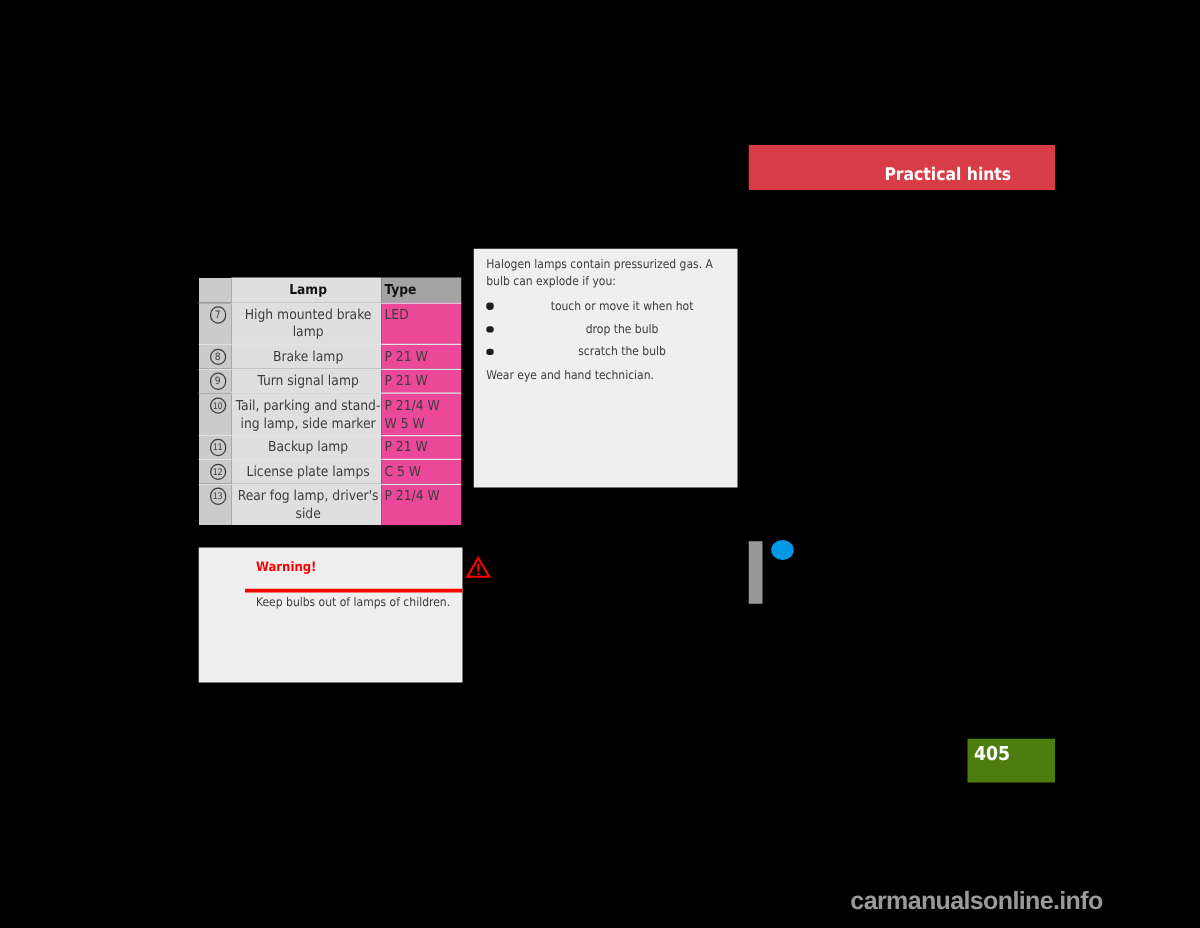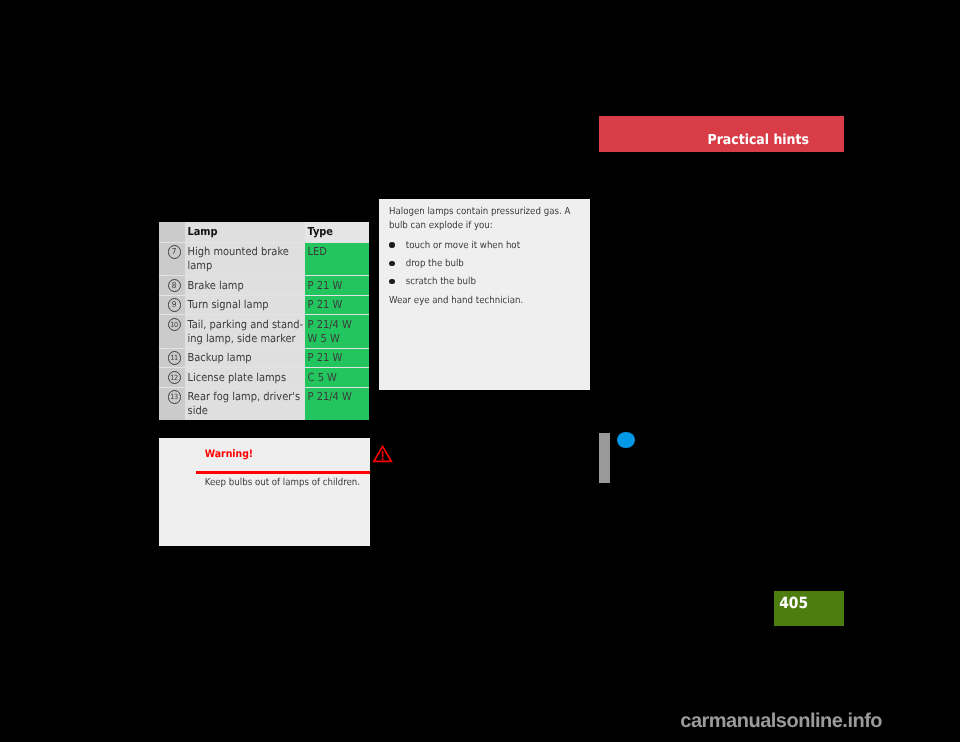--- a/index.html
+++ b/index.html
@@ -38,44 +38,44 @@
     font-size:11px;
     color:#3c3c3c;
   }
   .lamp-table td{
     padding:0;vertical-align:top;box-sizing:border-box;
     border-top:1px solid #e3e3e3;
     line-height:14px;
   }
   .lamp-table tr:first-child td{border-top:none;}
   .c-num{width:26.2px;background:#cbcbcb;position:relative;padding:0 !important;}
-  .c-lamp{width:120.3px;background:#dfdfdf;padding:2.3px 0 2.2px 2.3px !important;white-space:nowrap;}
-  .c-type{width:63.5px;background:#22c55e;padding:2.3px 0 2.2px 2.1px !important;white-space:nowrap;}
+  .c-lamp{width:120.3px;background:#dfdfdf;padding:2.3px 0 2.2px 2.3px !important;white-space:nowrap;text-align:center;}
+  .c-type{width:63.5px;background:#ec4899;padding:2.3px 0 2.2px 2.1px !important;white-space:nowrap;}
   .hdr td{padding-top:2.6px !important;padding-bottom:3.2px !important;}
   .hdr .c-num{background:#cbcbcb;}
   .hdr .c-lamp{background:#dfdfdf;font-weight:bold;color:#111;font-size:10.9px;}
-  .hdr .c-type{background:#e5e5e5;font-weight:bold;color:#111;font-size:10.9px;}
+  .hdr .c-type{background:#a3a3a3;font-weight:bold;color:#111;font-size:10.9px;}
   
 
   .ref-circle{
     position:absolute;left:8.6px;top:2.7px;
     width:13.2px;height:13.2px;border:1.15px solid #3c3c3c;border-radius:50%;
     font-size:8.2px;line-height:11.6px;text-align:center;color:#3c3c3c;font-weight:normal;
     box-sizing:border-box;
   }
   .ref-circle.two{font-size:7.2px;letter-spacing:-0.45px;text-indent:-0.45px;}
 
   
   .info-box{
     position:absolute;left:379px;top:199px;width:210.5px;height:191px;
     background:#efefef;box-sizing:border-box;padding:6px 0 0 10px;
     font-size:9.6px;color:#3c3c3c;line-height:14.1px;white-space:nowrap;
   }
   .info-box p{margin:0 0 5.4px 0;}
-  .info-box ul{margin:0 0 4.3px 0;padding:0;list-style:none;}
+  .info-box ul{margin:0 0 4.3px 0;padding:0;list-style:none;text-align:center;}
   .info-box li{position:relative;padding-left:16.8px;margin:0 0 4.2px 0;}
   .info-box li .bullet{position:absolute;left:0.1px;top:3.7px;width:5.6px;height:5.6px;border-radius:50%;background:#1d1d1d;font-size:0;line-height:0;}
 
   
   .warning-box{
     position:absolute;left:159px;top:438px;width:210.5px;height:107.5px;
     background:#efefef;box-sizing:border-box;padding-left:37px;
   }
   .warning-head{position:relative;height:33.3px;}
   .warning-head .wtitle{

